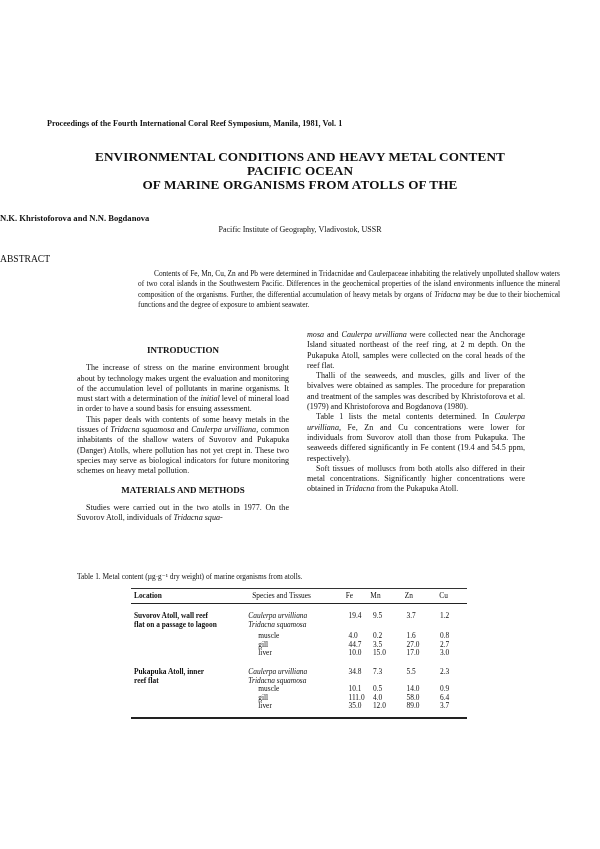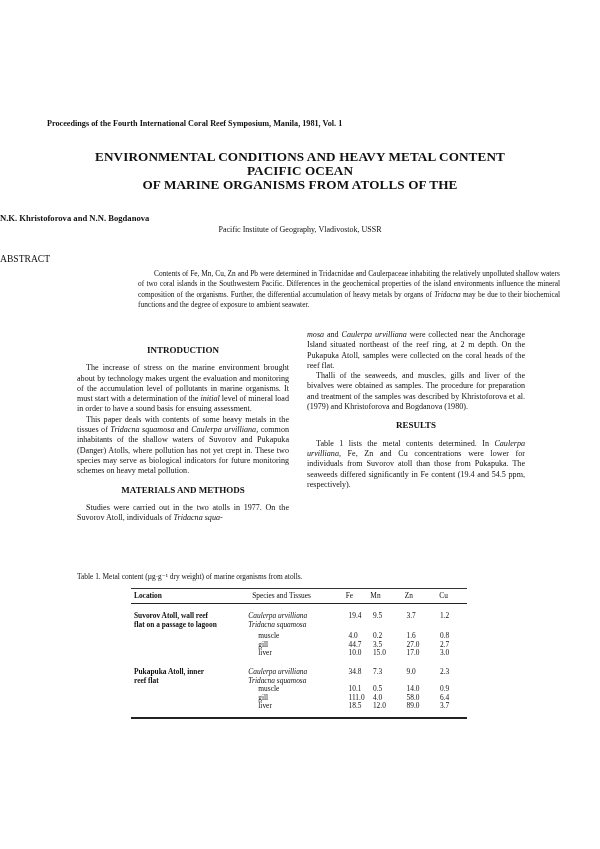--- a/index.html
+++ b/index.html
@@ -58,22 +58,22 @@
   <div class="sec" style="margin-top:0">INTRODUCTION</div>
   <p><span>The increase of stress on the marine environment brought about by technology makes urgent the evaluation and monitoring of the accumulation level of pollutants in marine organisms. It must start with a determination of the </span><i>initial</i><span> level of mineral load in order to have a sound basis for ensuing assessment.</span></p>
   <p><span>This paper deals with contents of some heavy metals in the tissues of </span><i>Tridacna squamosa</i><span> and </span><i>Caulerpa urvilliana,</i><span> common inhabitants of the shallow waters of Suvorov and Pukapuka (Danger) Atolls, where pollution has not yet crept in. These two species may serve as biological indicators for future monitoring schemes on heavy metal pollution.</span></p>
   <div class="sec">MATERIALS AND METHODS</div>
   <p><span>Studies were carried out in the two atolls in 1977. On the Suvorov Atoll, individuals of </span><i>Tridacna squa-</i></p>
 </div>
 
 <div class="abs col col-right">
   <p class="noind"><i>mosa</i><span> and </span><i>Caulerpa urvilliana</i><span> were collected near the Anchorage Island situated northeast of the reef ring, at 2 m depth. On the Pukapuka Atoll, samples were collected on the coral heads of the reef flat.</span></p>
   <p>Thalli of the seaweeds, and muscles, gills and liver of the bivalves were obtained as samples. The procedure for preparation and treatment of the samples was described by Khristoforova et al. (1979) and Khristoforova and Bogdanova (1980).</p>
-  <div class="sec">RESULTS</div>
   <p><span>Table 1 lists the metal contents determined. In </span><i>Caulerpa urvilliana,</i><span> Fe, Zn and Cu concentrations were lower for individuals from Suvorov atoll than those from Pukapuka. The seaweeds differed significantly in Fe content (19.4 and 54.5 ppm, respectively).</span></p>
+  <p><span>Soft tissues of molluscs from both atolls also differed in their metal concentrations. Significantly higher concentrations were obtained in </span><i>Tridacna</i><span> from the Pukapuka Atoll.</span></p>
 </div>
 
 <div class="abs caption">Table 1. Metal content (µg·g⁻¹ dry weight) of marine organisms from atolls.</div>
 
 <div class="abs table">
   <div class="rule-thin"></div>
   <table>
     <thead>
       <tr>
         <th class="loc">Location</th>
@@ -144,21 +144,21 @@
           <td></td>
           <td></td>
           <td></td>
         </tr>
 
       <tr>
         <td class="loc">Pukapuka Atoll, inner</td>
         <td class="sp"><i>Caulerpa urvilliana</i></td>
         <td class="num c-fe">34.8</td>
         <td class="num c-mn">7.3</td>
-        <td class="num c-zn">9.0</td>
+        <td class="num c-zn">5.5</td>
         <td class="num c-cu">2.3</td>
       </tr>
       <tr>
         <td class="loc">reef flat</td>
         <td class="sp"><i>Tridacna squamosa</i></td>
         <td></td>
           <td></td>
           <td></td>
           <td></td>
       </tr>
@@ -174,21 +174,21 @@
         <td class="loc"></td>
         <td class="sp tissue">gill</td>
         <td class="num c-fe">111.0</td>
         <td class="num c-mn">4.0</td>
         <td class="num c-zn">58.0</td>
         <td class="num c-cu">6.4</td>
       </tr>
       <tr>
         <td class="loc"></td>
         <td class="sp tissue">liver</td>
-        <td class="num c-fe">18.5</td>
+        <td class="num c-fe">35.0</td>
         <td class="num c-mn">12.0</td>
         <td class="num c-zn">89.0</td>
         <td class="num c-cu">3.7</td>
       </tr>
     </tbody>
   </table>
   <div class="rule-thick" style="margin-top:6px"></div>
 </div>
 
 </body></html>

